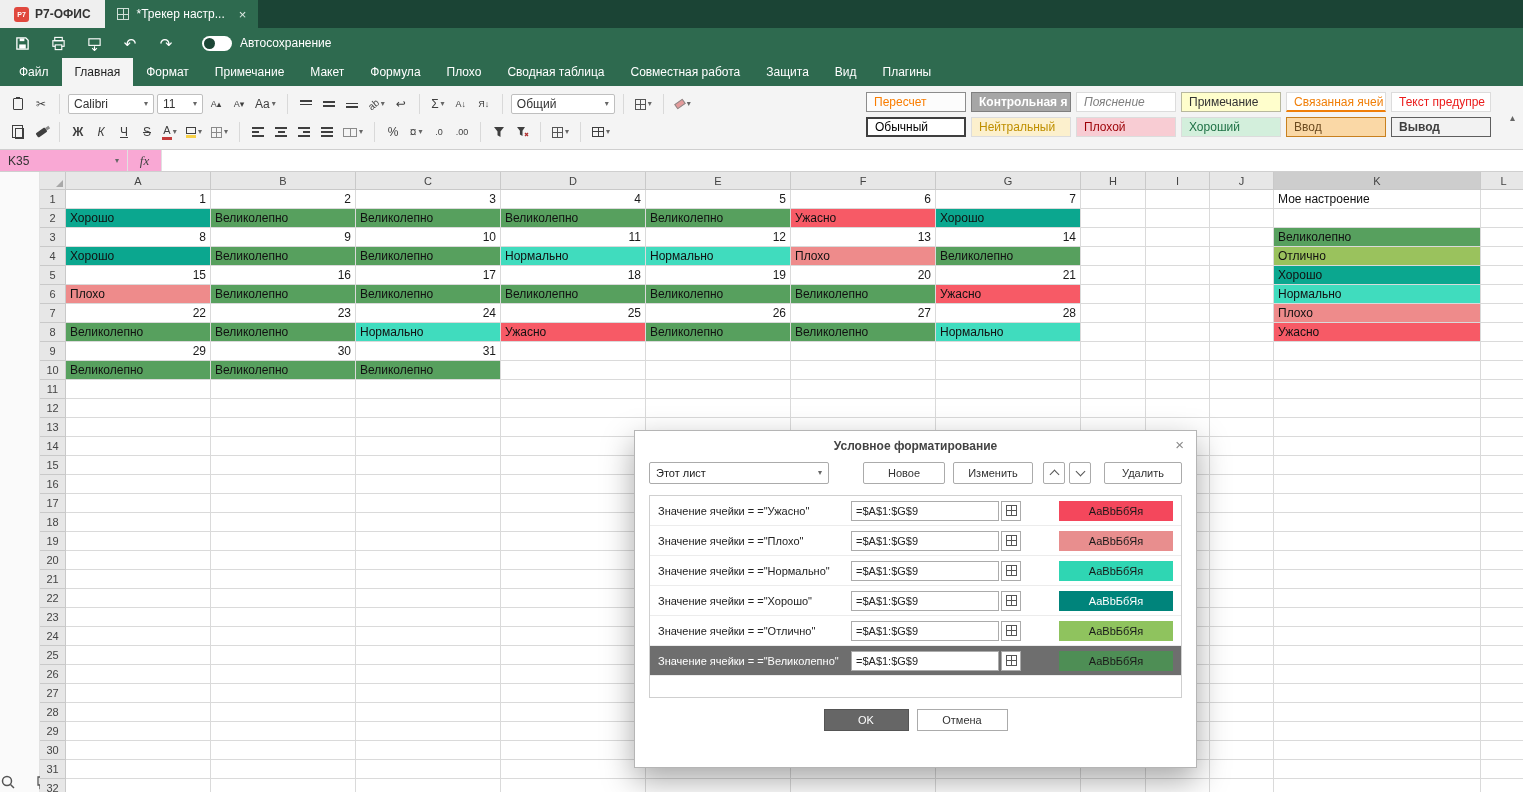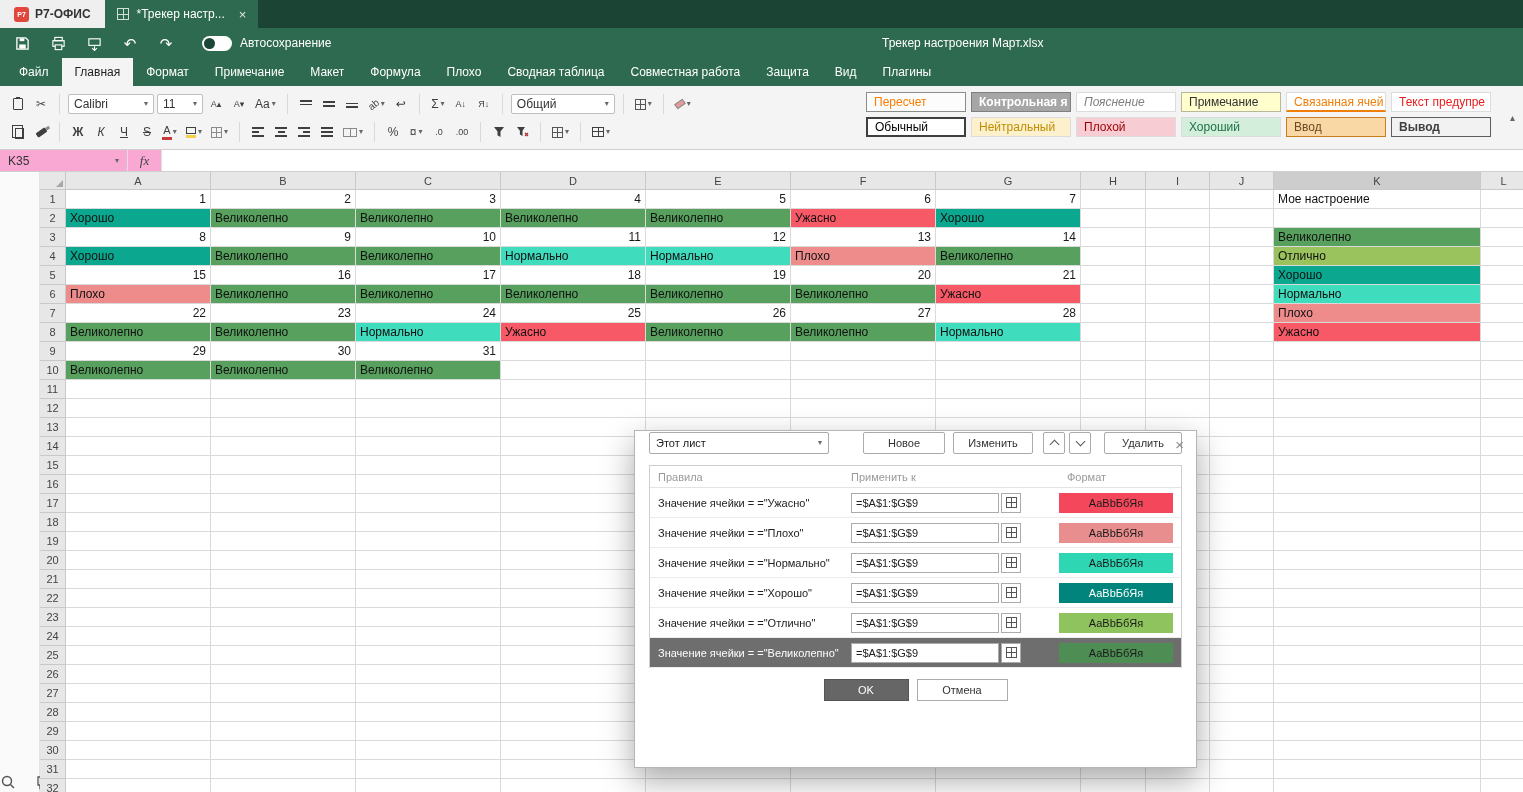--- a/index.html
+++ b/index.html
@@ -165,21 +165,20 @@
       </svg>
   </span>
   <span class="ticon tglyph">↶</span>
   <span class="ticon tglyph">↷</span>
   <div class="autosave">
     <span class="switch">
         <span class="knob"></span>
       </span>
     <span>Автосохранение</span>
   </div>
-  <div class="doc-title">Трекер настроения Март.xlsx</div>
 </div>
 
 <div class="menubar">
     <div class="menu-item">Файл</div>
     <div class="menu-item active">Главная</div>
     <div class="menu-item">Формат</div>
     <div class="menu-item">Примечание</div>
     <div class="menu-item">Макет</div>
     <div class="menu-item">Формула</div>
     <div class="menu-item">Плохо</div>
@@ -900,42 +899,38 @@
         <div class="g-cell" style="width: 65px;"></div>
         <div class="g-cell" style="width: 64px;"></div>
         <div class="g-cell" style="width: 64px;"></div>
         <div class="g-cell" style="width: 207px;"></div>
         <div class="g-cell" style="width: 46px;"></div>
       </div>
     </div>
 </div>
 
 <div class="dialog">
+  <div class="dlg-title">Условное форматирование</div>
   <span class="dlg-close">×</span>
   <div class="dlg-controls">
     <div class="scope">
       <span>Этот лист</span>
       <span class="chev">▾</span>
     </div>
     <button class="dbtn btn-new">Новое</button>
     <button class="dbtn btn-edit">Изменить</button>
     <button class="dbtn sqbtn">
         <span class="chev-up"></span>
       </button>
     <button class="dbtn sqbtn">
         <span class="chev-dn"></span>
       </button>
     <button class="dbtn btn-del">Удалить</button>
   </div>
   <div class="rules-table">
-    <div class="rules-head">
-      <span class="rh-name">Правила</span>
-      <span class="rh-apply">Применить к</span>
-      <span class="rh-format">Формат</span>
-    </div>
     <div>
         <div class="rule-row">
           <div class="rule-name">Значение ячейки = ="Ужасно"</div>
           <div class="rule-apply">
             <input class="rule-range" value="=$A$1:$G$9" style="">
             <button class="rule-pick">
               <span class="i-grid"></span>
             </button>
           </div>
           <div class="rule-swatch" style="background: rgb(244, 71, 92); color: rgb(26, 26, 26);">АаВbБбЯя</div>

